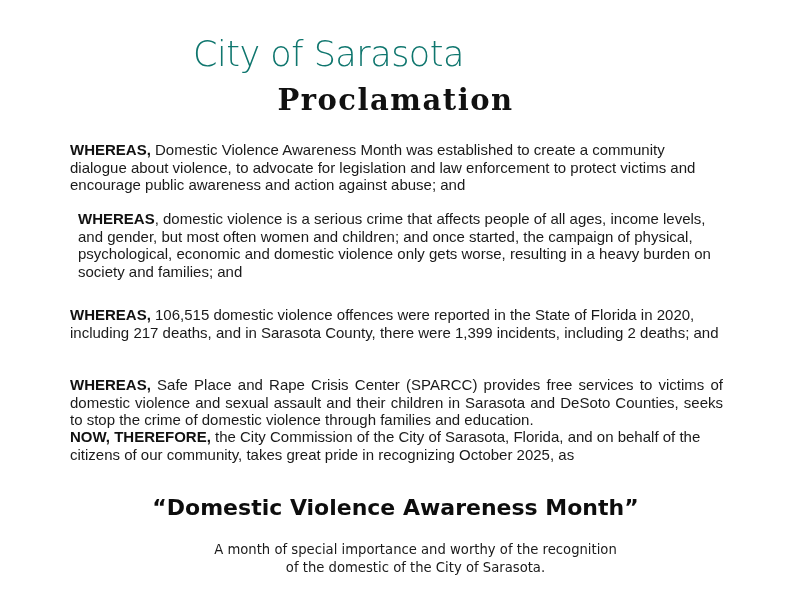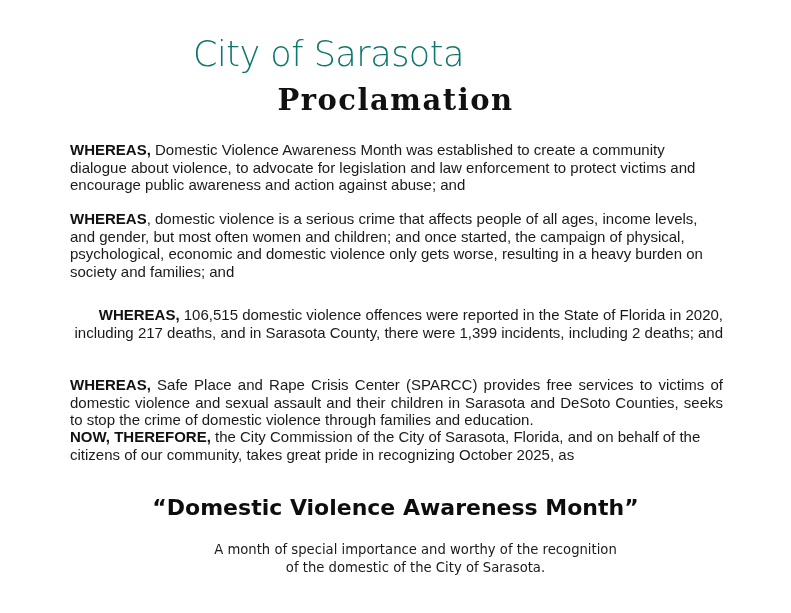--- a/index.html
+++ b/index.html
@@ -58,22 +58,22 @@
       margin: 0;
     }
     .body-text b {
       font-weight: bold;
       color: #111111;
     }
     .justify {
       text-align: justify;
     }
     #p1 { top: 141px; }
-    #p2 { top: 210px; }
-    #p3 { top: 306px; text-align: right; }
+    #p2 { top: 210px; margin-left: 8px; }
+    #p3 { top: 306px; }
     #p4 { top: 376px; }
     #p5 { top: 428px; }
     .month-title {
       position: absolute;
       top: 493px;
       left: 0;
       width: 791px;
       text-align: center;
       font-family: "DejaVu Sans", sans-serif;
       font-weight: bold;

